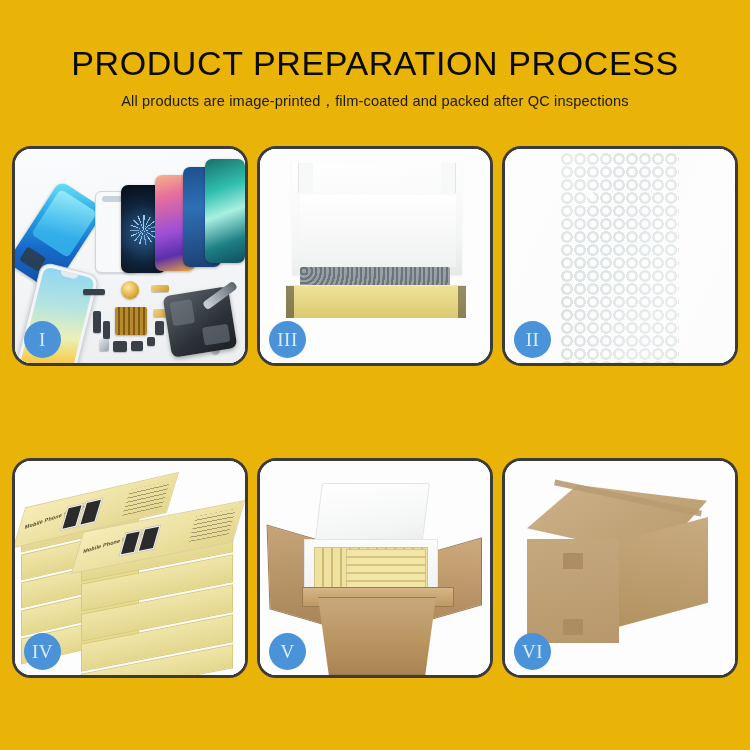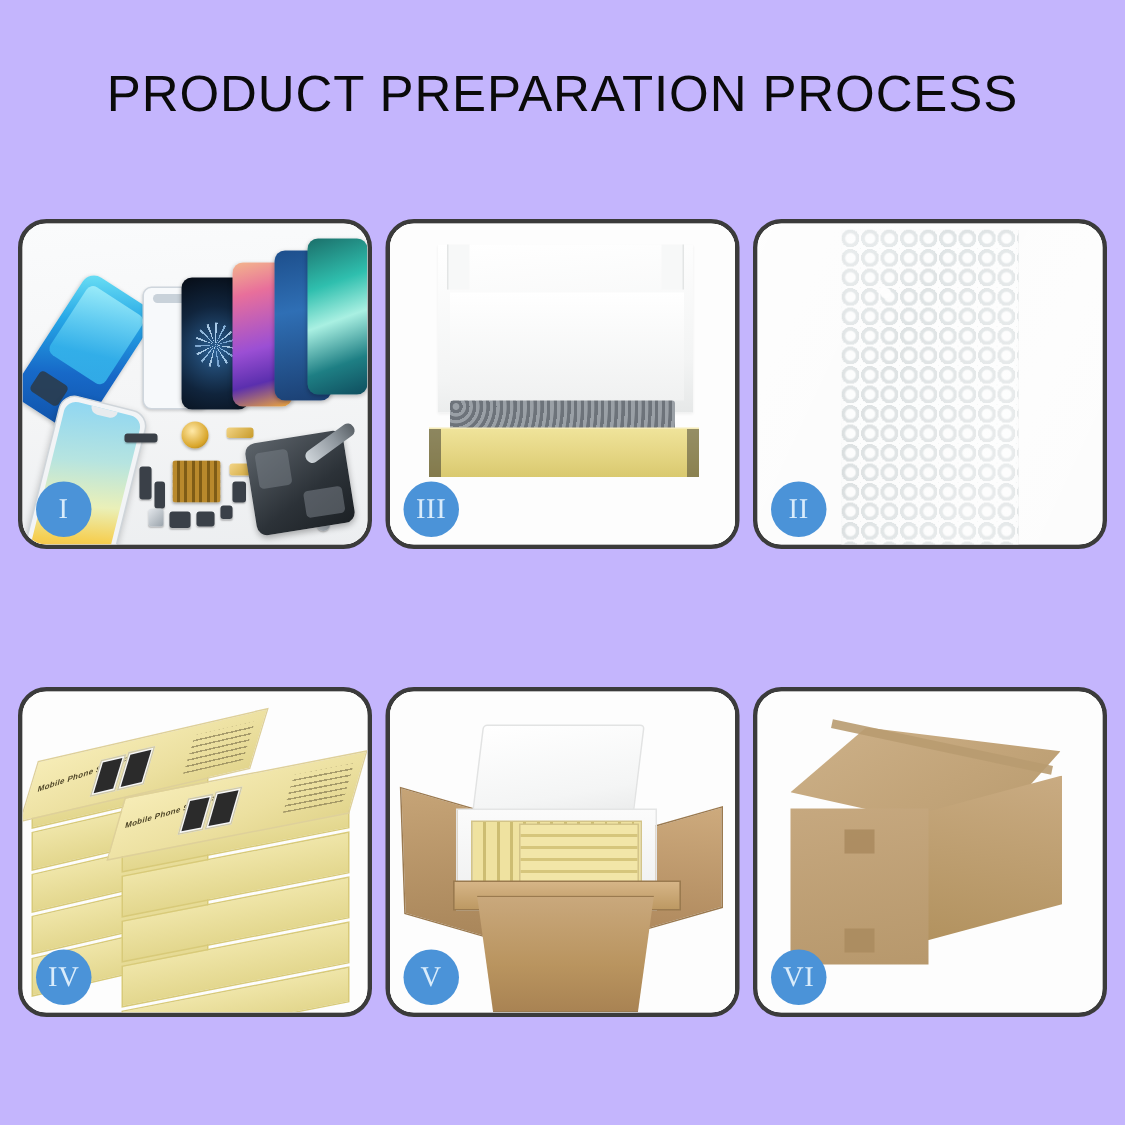--- a/index.html
+++ b/index.html
@@ -12,21 +12,21 @@
     width: 750px;
     height: 750px;
     font-family: "Liberation Sans", sans-serif;
     overflow: hidden;
     position: relative;
   }
   .page {
     width: 750px;
     height: 750px;
     position: relative;
-    background: #c4b5fd;
+    background: #eab308;
   }
 
   
   .header {
     position: absolute;
     left: 0; top: 0;
     width: 750px;
     text-align: center;
   }
   .title {
@@ -430,20 +430,21 @@
     background:#a98a5e; opacity:.8;
   }
 </style>
 </head>
 <body>
 
 <div class="page">
 
   <div class="header">
     <h1 class="title">PRODUCT PREPARATION PROCESS</h1>
+    <p class="subtitle">All products are image-printed，film-coated and packed after QC inspections</p>
   </div>
 
   <div class="grid">
 
     <div class="panel p1">
       <div class="photo">
         <div class="bg"></div>
         <div class="film"></div>
         <div class="glass"></div>
         <div class="lcd"></div>

